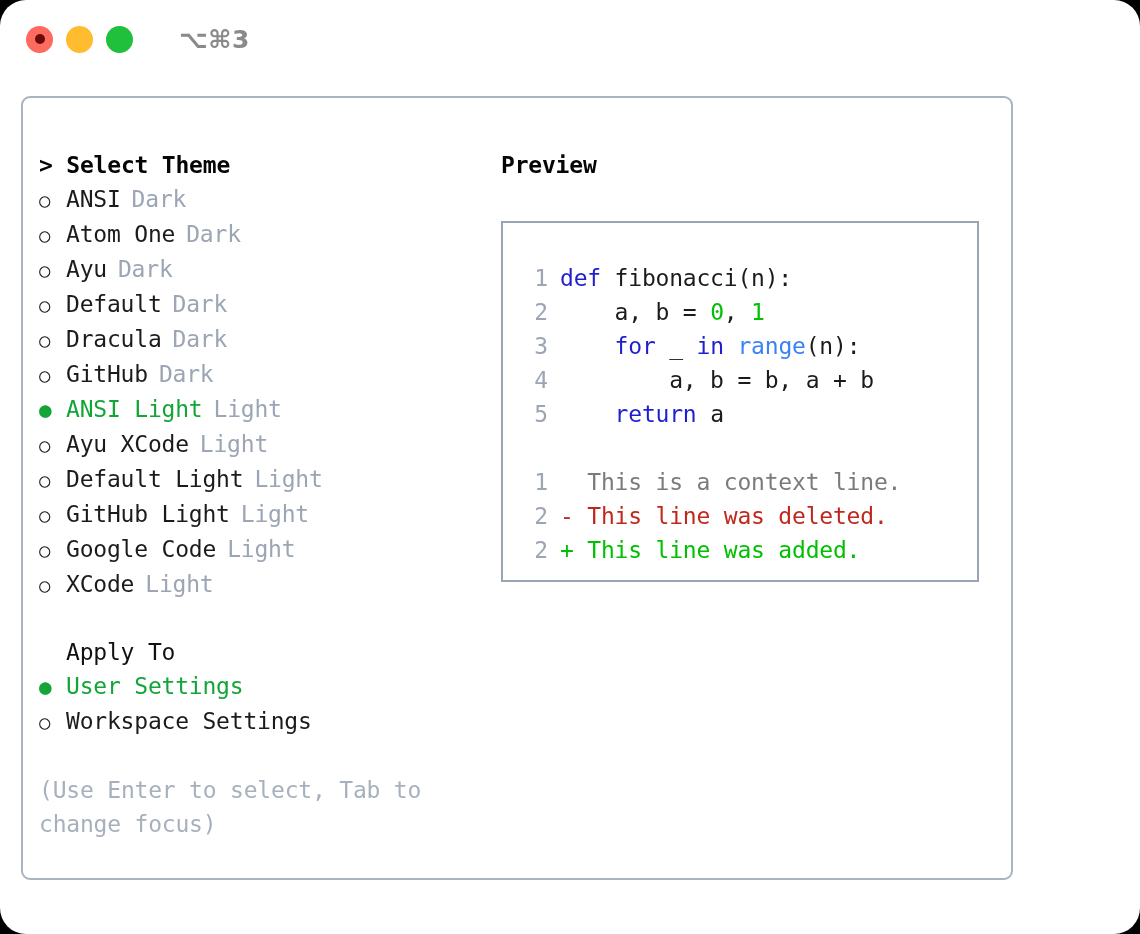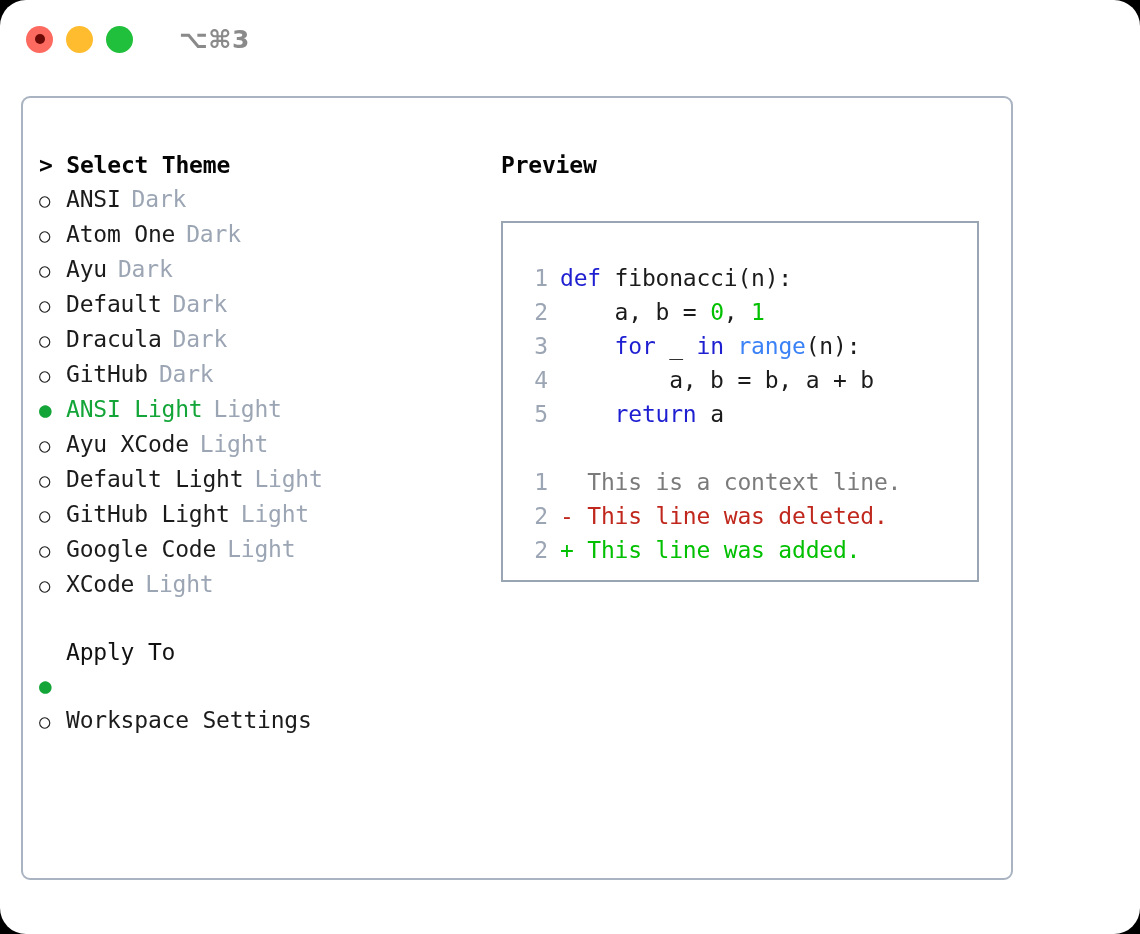--- a/index.html
+++ b/index.html
@@ -239,24 +239,25 @@
             <div class="opt"><span class="bullet">○</span><span class="opt-label">Default Light</span><span class="opt-badge">Light</span></div>
             <div class="opt"><span class="bullet">○</span><span class="opt-label">GitHub Light</span><span class="opt-badge">Light</span></div>
             <div class="opt"><span class="bullet">○</span><span class="opt-label">Google Code</span><span class="opt-badge">Light</span></div>
             <div class="opt"><span class="bullet">○</span><span class="opt-label">XCode</span><span class="opt-badge">Light</span></div>
           </div>
 
         <div class="spacer-lg"></div>
 
         <div class="group-head">Apply To</div>
         <div id="apply-items">
-            <div class="opt selected"><span class="bullet sel">●</span></div>
+            <div class="opt selected"><span class="bullet sel">●</span><span class="opt-label">User Settings</span></div>
             <div class="opt"><span class="bullet">○</span><span class="opt-label">Workspace Settings</span></div>
           </div>
 
+        <div class="hint">(Use Enter to select, Tab to change focus)</div>
       </div>
 
       <div class="col-right">
         <div class="preview-title">Preview</div>
         <div class="preview-box">
           <div id="code-block">
               <div class="code-line"><span class="ln">1</span><span class="tok-kw">def </span><span class="tok-txt">fibonacci(n):</span></div>
               <div class="code-line"><span class="ln">2</span><span class="tok-txt">    a, b = </span><span class="tok-num">0</span><span class="tok-txt">, </span><span class="tok-num">1</span></div>
               <div class="code-line"><span class="ln">3</span><span class="tok-txt">    </span><span class="tok-kw">for</span><span class="tok-txt"> _ </span><span class="tok-kw">in</span><span class="tok-txt"> </span><span class="tok-fn">range</span><span class="tok-txt">(n):</span></div>
               <div class="code-line"><span class="ln">4</span><span class="tok-txt">        a, b = b, a + b</span></div>

